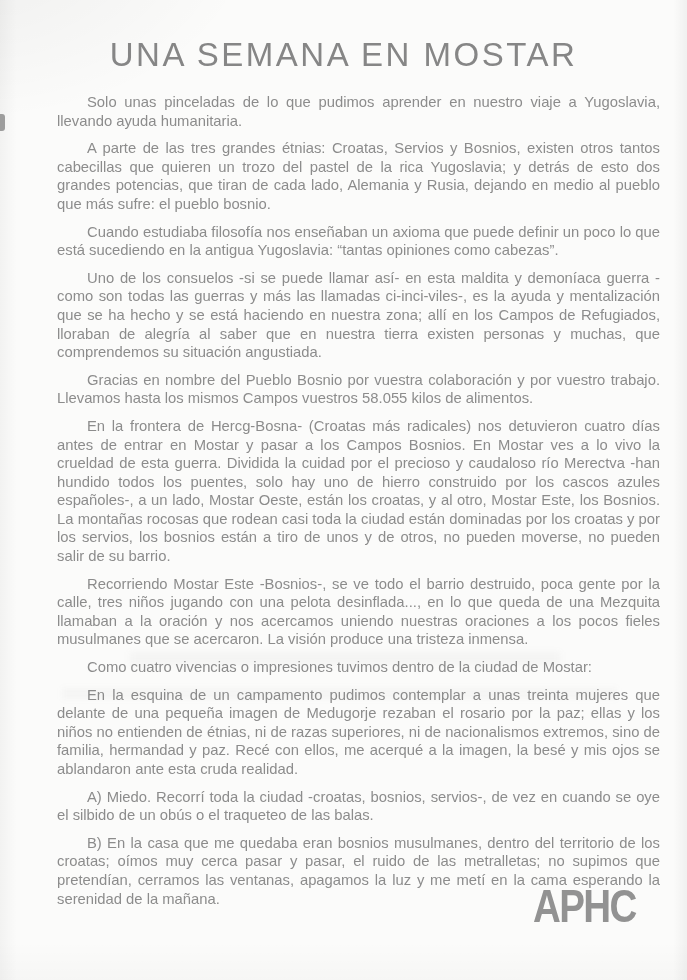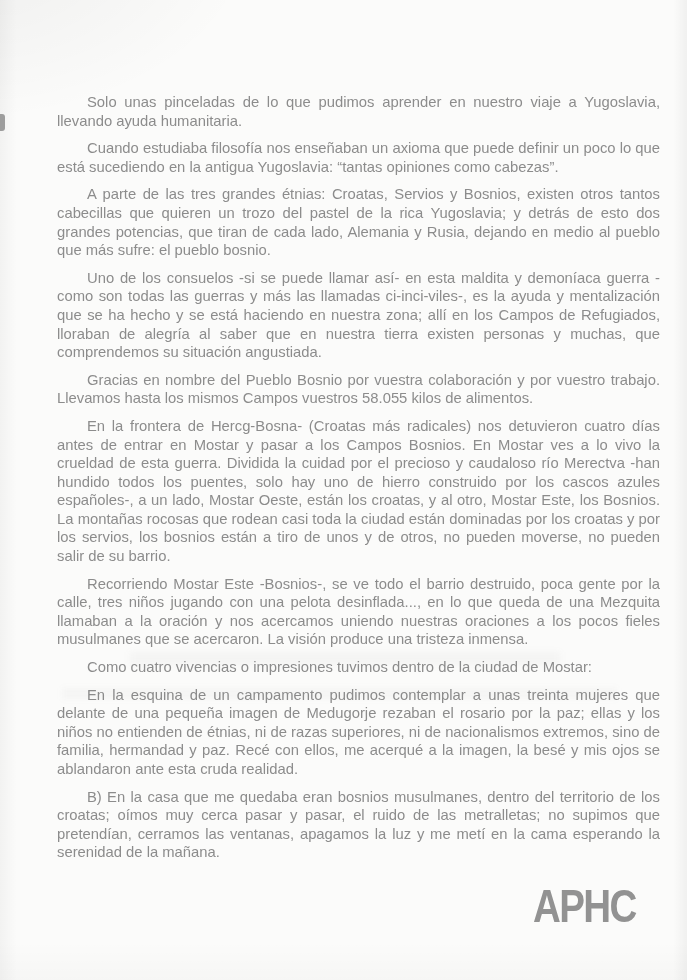--- a/index.html
+++ b/index.html
@@ -78,31 +78,33 @@
     filter: blur(3px);
   }
   .bleed-1 { left: 130px; top: 652px; width: 430px; height: 13px; }
   .bleed-2 { left: 62px;  top: 688px; width: 555px; height: 11px; background: rgba(110,110,110,0.04); }
 </style>
 </head>
 <body>
 
 <div class="page">
 
+  <h1 class="page-title">UNA SEMANA EN MOSTAR</h1>
 
   <div class="article-body">
     <p>Solo unas pinceladas de lo que pudimos aprender en nuestro viaje a Yugoslavia, llevando ayuda humanitaria.</p>
+    <p>A parte de las tres grandes étnias: Croatas, Servios y Bosnios, existen otros tantos cabecillas que quieren un trozo del pastel de la rica Yugoslavia; y detrás de esto dos grandes potencias, que tiran de cada lado, Alemania y Rusia, dejando en medio al pueblo que más sufre: el pueblo bosnio.</p>
     <p>Cuando estudiaba filosofía nos enseñaban un axioma que puede definir un poco lo que está sucediendo en la antigua Yugoslavia: “tantas opiniones como cabezas”.</p>
-    <p>A parte de las tres grandes étnias: Croatas, Servios y Bosnios, existen otros tantos cabecillas que quieren un trozo del pastel de la rica Yugoslavia; y detrás de esto dos grandes potencias, que tiran de cada lado, Alemania y Rusia, dejando en medio al pueblo que más sufre: el pueblo bosnio.</p>
     <p>Uno de los consuelos -si se puede llamar así- en esta maldita y demoníaca guerra -como son todas las guerras y más las llamadas ci-inci-viles-, es la ayuda y mentalización que se ha hecho y se está haciendo en nuestra zona; allí en los Campos de Refugiados, lloraban de alegría al saber que en nuestra tierra existen personas y muchas, que comprendemos su situación angustiada.</p>
     <p>Gracias en nombre del Pueblo Bosnio por vuestra colaboración y por vuestro trabajo. Llevamos hasta los mismos Campos vuestros 58.055 kilos de alimentos.</p>
     <p>En la frontera de Hercg-Bosna- (Croatas más radicales) nos detuvieron cuatro días antes de entrar en Mostar y pasar a los Campos Bosnios. En Mostar ves a lo vivo la crueldad de esta guerra. Dividida la cuidad por el precioso y caudaloso río Merectva -han hundido todos los puentes, solo hay uno de hierro construido por los cascos azules españoles-, a un lado, Mostar Oeste, están los croatas, y al otro, Mostar Este, los Bosnios. La montañas rocosas que rodean casi toda la ciudad están dominadas por los croatas y por los servios, los bosnios están a tiro de unos y de otros, no pueden moverse, no pueden salir de su barrio.</p>
     <p>Recorriendo Mostar Este -Bosnios-, se ve todo el barrio destruido, poca gente por la calle, tres niños jugando con una pelota desinflada..., en lo que queda de una Mezquita llamaban a la oración y nos acercamos uniendo nuestras oraciones a los pocos fieles musulmanes que se acercaron. La visión produce una tristeza inmensa.</p>
     <p>Como cuatro vivencias o impresiones tuvimos dentro de la ciudad de Mostar:</p>
     <p>En la esquina de un campamento pudimos contemplar a unas treinta mujeres que delante de una pequeña imagen de Medugorje rezaban el rosario por la paz; ellas y los niños no entienden de étnias, ni de razas superiores, ni de nacionalismos extremos, sino de familia, hermandad y paz. Recé con ellos, me acerqué a la imagen, la besé y mis ojos se ablandaron ante esta cruda realidad.</p>
+    <p>A) Miedo. Recorrí toda la ciudad -croatas, bosnios, servios-, de vez en cuando se oye el silbido de un obús o el traqueteo de las balas.</p>
     <p>B) En la casa que me quedaba eran bosnios musulmanes, dentro del territorio de los croatas; oímos muy cerca pasar y pasar, el ruido de las metralletas; no supimos que pretendían, cerramos las ventanas, apagamos la luz y me metí en la cama esperando la serenidad de la mañana.</p>
   </div>
 
   <div class="bleed-band bleed-1"></div>
   <div class="bleed-band bleed-2"></div>
   <div class="smudge-left"></div>
 
   <div class="watermark">APHC</div>
 
 </div>

